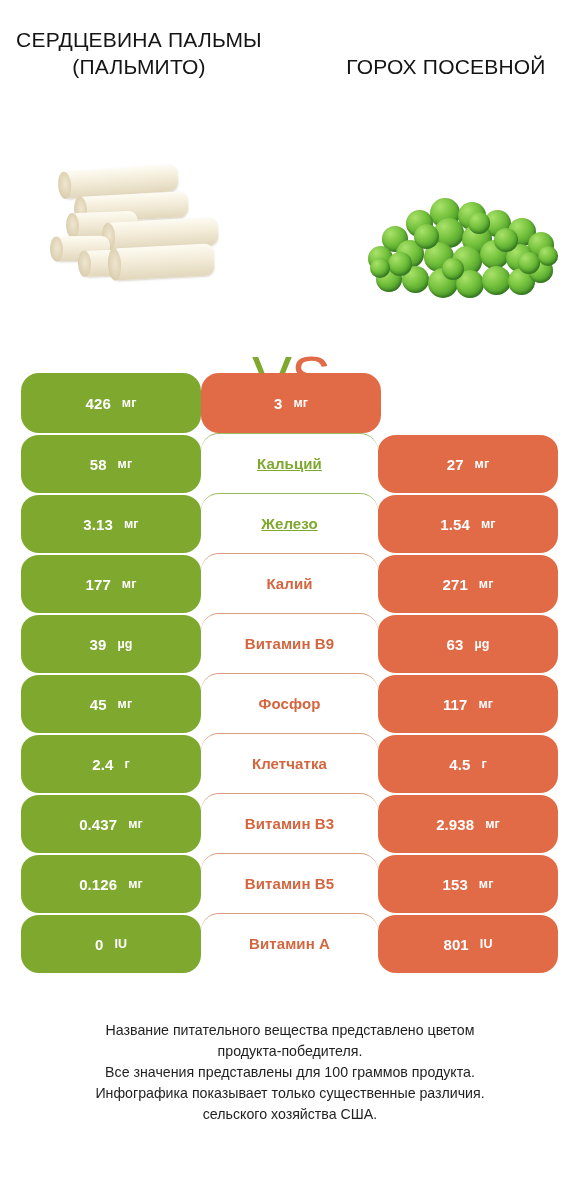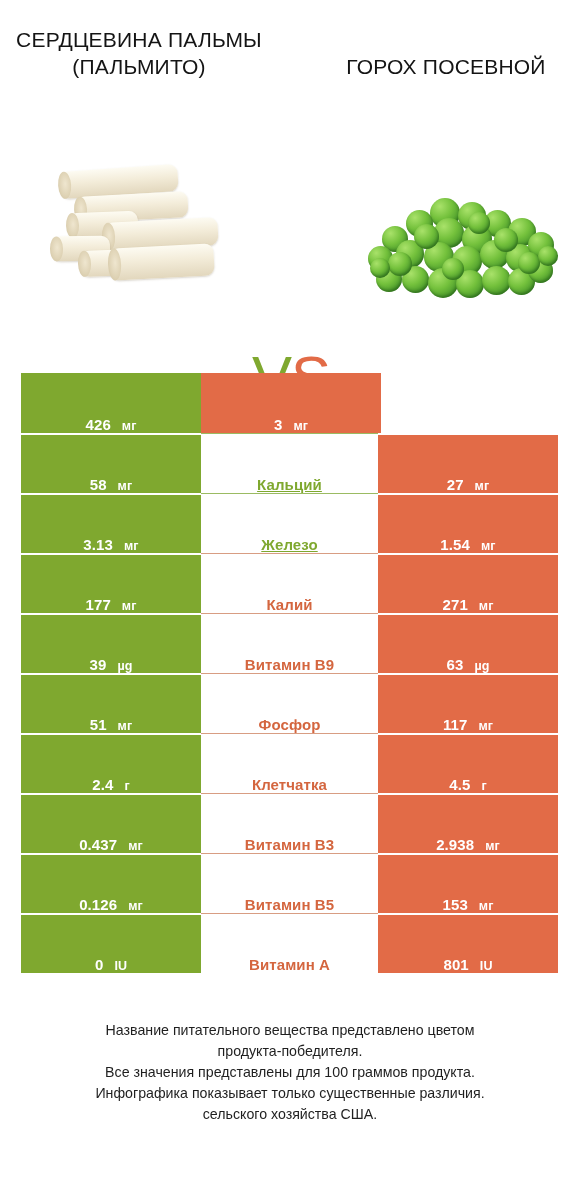--- a/index.html
+++ b/index.html
@@ -125,26 +125,27 @@
     top: 373px;
     width: 537px;
   }
   .row {
     display: flex;
     height: 60px;
     width: 537px;
   }
   .cell {
     display: flex;
-    align-items: flex-end;
+    align-items: center;
     justify-content: center;
     box-sizing: border-box;
     font-size: 15px;
     font-weight: 700;
     letter-spacing: 0.1px;
+    border-radius: 18px;
   }
   .cell-left {
     width: 180px;
     background: #7FA82F;
     color: #ffffff;
     border-top: 2px solid #ffffff;
   }
   .cell-mid {
     width: 177px;
     background: #ffffff;
@@ -300,21 +301,21 @@
         <span class="unit">µg</span>
       </div>
       <div class="cell cell-mid win-orange">Витамин B9</div>
       <div class="cell cell-right">
         <span>63</span>
         <span class="unit">µg</span>
       </div>
     </div>
     <div class="row">
       <div class="cell cell-left">
-        <span>51</span>
+        <span>45</span>
         <span class="unit">мг</span>
       </div>
       <div class="cell cell-mid win-orange">Фосфор</div>
       <div class="cell cell-right">
         <span>117</span>
         <span class="unit">мг</span>
       </div>
     </div>
     <div class="row">
       <div class="cell cell-left">

